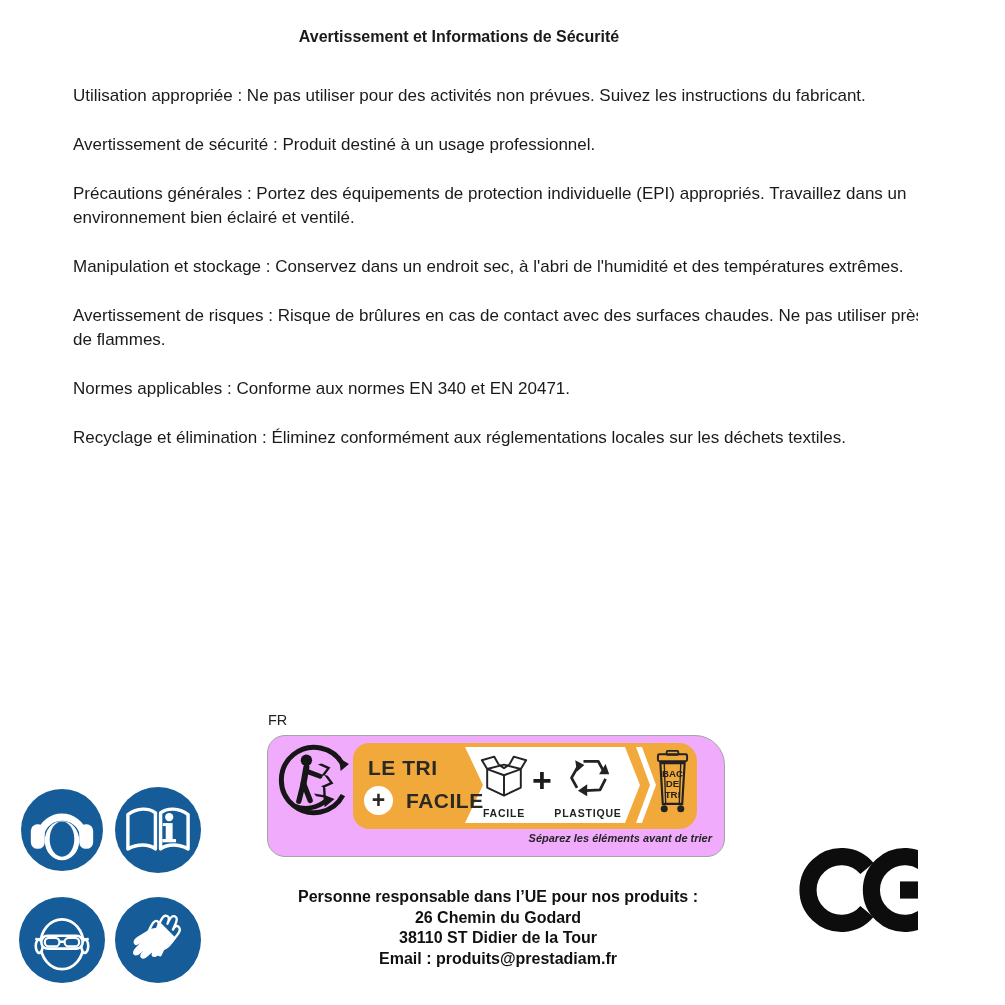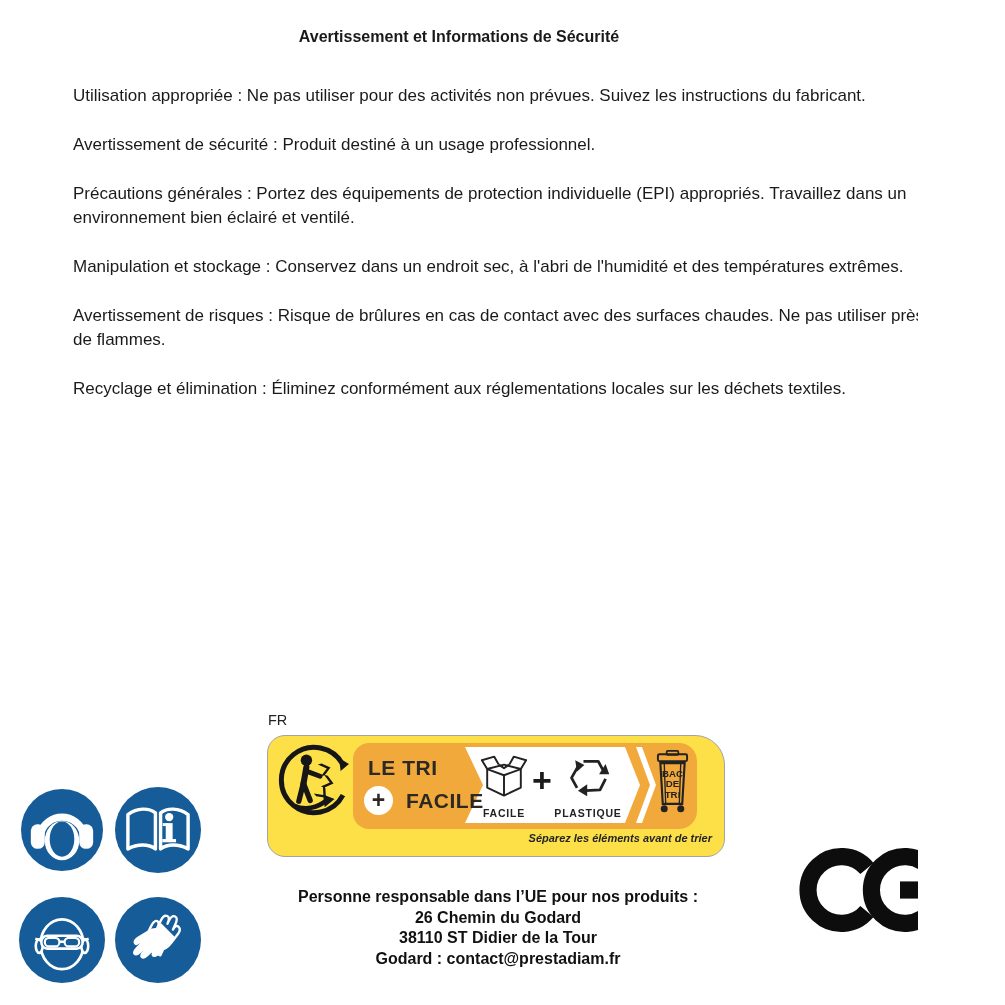--- a/index.html
+++ b/index.html
@@ -6,21 +6,21 @@
   #page{position:relative;width:918px;height:1005px;background:#ffffff;overflow:hidden;
         font-family:"Liberation Sans", sans-serif;color:#1a1a1a;}
   
   .doc-title{position:absolute;top:28px;left:0;width:100%;text-align:center;
              font-size:16px;font-weight:bold;}
   
   .body-text{position:absolute;left:73px;top:84px;width:856px;font-size:17px;line-height:24px;}
   .body-text p{margin:0 0 25px 0;}
   
   .fr-tag{position:absolute;left:268px;top:712px;font-size:14.5px;font-weight:normal;color:#222;}
-  .tri-box{position:absolute;left:267px;top:735px;width:456px;height:120px;background:#fde047;
+  .tri-box{position:absolute;left:267px;top:735px;width:456px;height:120px;background:#f0abfc;
            border:1.5px solid #a3a3a3;border-radius:18px 30px 18px 18px;overflow:hidden;}
   .tri-band{position:absolute;left:85px;top:7px;width:344px;height:86px;background:#F2A93B;
             border-radius:16px 18px 18px 16px;}
   .tri-white-arrow{position:absolute;left:197px;top:11px;width:175px;height:76px;background:#fff;
             clip-path:polygon(0 0, calc(100% - 15px) 0, 100% 50%, calc(100% - 15px) 100%, 0 100%, 18px 50%);}
   .tri-gap-chevron{position:absolute;left:368px;top:11px;width:20px;height:76px;background:#fff;
             clip-path:polygon(0 0, 6px 0, 100% 50%, 6px 100%, 0 100%, 14px 50%);}
   .tri-word{position:absolute;font-weight:800;font-size:21px;color:#2c2823;letter-spacing:.5px;}
   .w-letri{left:100px;top:20px;}
   .w-facile{left:138px;top:53px;}
@@ -46,20 +46,21 @@
 <div id="page">
 
   <div class="doc-title">Avertissement et Informations de Sécurité</div>
 
   <div class="body-text">
     <p>Utilisation appropriée : Ne pas utiliser pour des activités non prévues. Suivez les instructions du fabricant.</p>
     <p>Avertissement de sécurité : Produit destiné à un usage professionnel.</p>
     <p>Précautions générales : Portez des équipements de protection individuelle (EPI) appropriés. Travaillez dans un environnement bien éclairé et ventilé.</p>
     <p>Manipulation et stockage : Conservez dans un endroit sec, à l'abri de l'humidité et des températures extrêmes.</p>
     <p>Avertissement de risques : Risque de brûlures en cas de contact avec des surfaces chaudes. Ne pas utiliser près de flammes.</p>
+    <p>Normes applicables : Conforme aux normes EN 340 et EN 20471.</p>
     <p>Recyclage et élimination : Éliminez conformément aux réglementations locales sur les déchets textiles.</p>
   </div>
 
   <div class="fr-tag">FR</div>
 
   <div class="tri-box">
     <div class="tri-band"></div>
     <div class="tri-white-arrow"></div>
     <div class="tri-gap-chevron"></div>
 
@@ -165,21 +166,21 @@
   <svg class="svg-abs" style="left:115px;top:897px" width="86" height="86" viewBox="0 0 100 100">
     <circle cx="50" cy="50" r="50" fill="#155C99"></circle>
     <path transform="translate(42,58) rotate(225) scale(1.15)" fill="#fff" d="M -11 24 L -11 2 Q -11 -6 -7.5 -6 Q -4.5 -6 -4.5 0 L -4.5 -8 Q -4.5 -15 -0.5 -15 Q 3 -15 3 -8 L 3 -11 Q 3 -18 7 -18 Q 10.5 -18 10.5 -10 L 10.5 -5 Q 11 -11 14.5 -10 Q 18 -9 17 -3 L 14.5 8 Q 13.5 14 10 17 L 10 24 Z"></path>
     <path transform="translate(54,38) rotate(25) scale(1.15)" fill="none" stroke="#fff" stroke-width="2.4" stroke-linejoin="round" d="M -11 24 L -11 2 Q -11 -6 -7.5 -6 Q -4.5 -6 -4.5 0 L -4.5 -8 Q -4.5 -15 -0.5 -15 Q 3 -15 3 -8 L 3 -11 Q 3 -18 7 -18 Q 10.5 -18 10.5 -10 L 10.5 -5 Q 11 -11 14.5 -10 Q 18 -9 17 -3 L 14.5 8 Q 13.5 14 10 17 L 10 24 Z"></path>
   </svg>
 
   <div class="resp-block">
     <div>Personne responsable dans l’UE pour nos produits :</div>
     <div>26 Chemin du Godard</div>
     <div>38110 ST Didier de la Tour</div>
-    <div>Godard : contact@prestadiam.fr</div>
+    <div>Email : produits@prestadiam.fr</div>
   </div>
 
   <div class="ce-wrap">
     <svg width="143" height="94" viewBox="0 0 150 98">
       <path d="M72.3,26.5 A35,35 0 1 0 72.3,71.5" fill="none" stroke="#0d0d0d" stroke-width="18"></path>
       <path d="M138.8,26.5 A35,35 0 1 0 138.8,71.5" fill="none" stroke="#0d0d0d" stroke-width="18"></path>
       <rect x="107" y="40" width="33" height="18" fill="#0d0d0d"></rect>
     </svg>
   </div>
 

